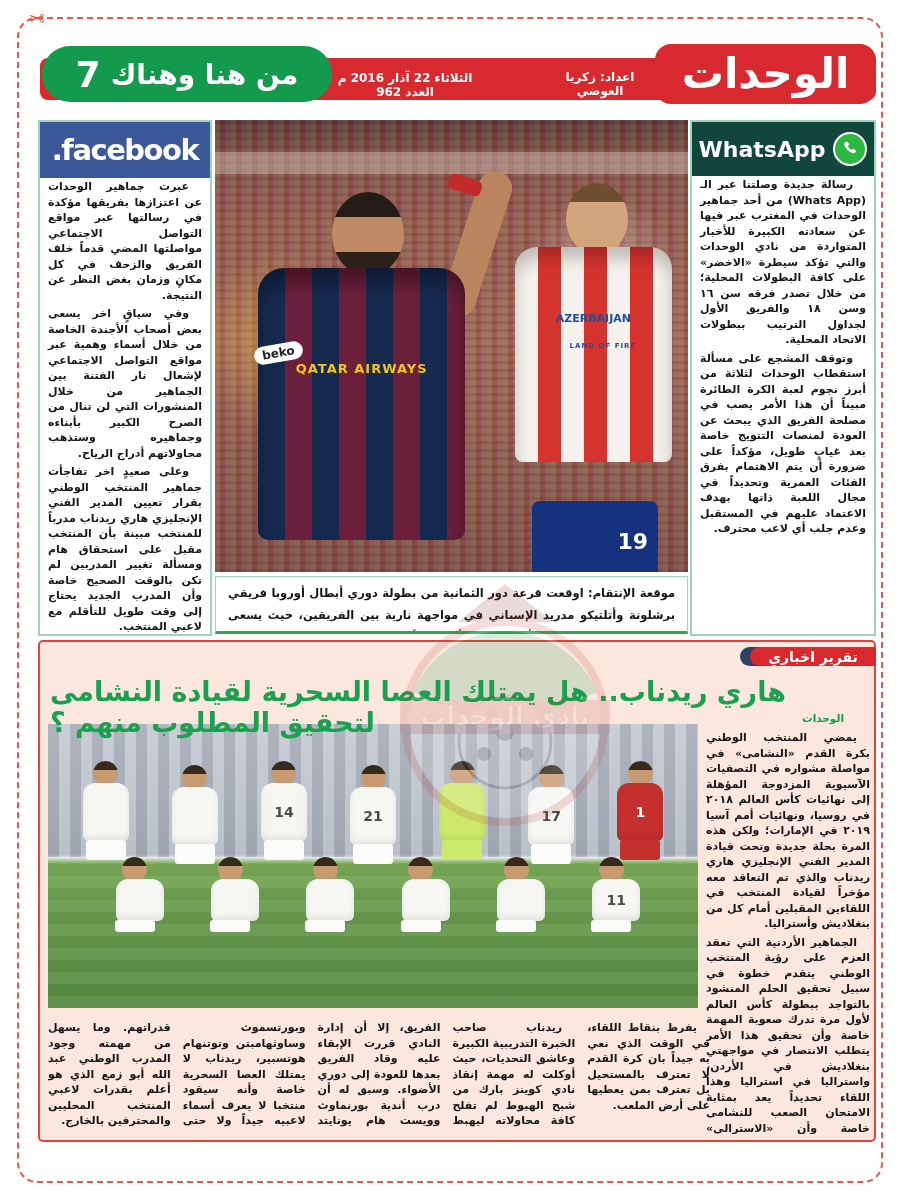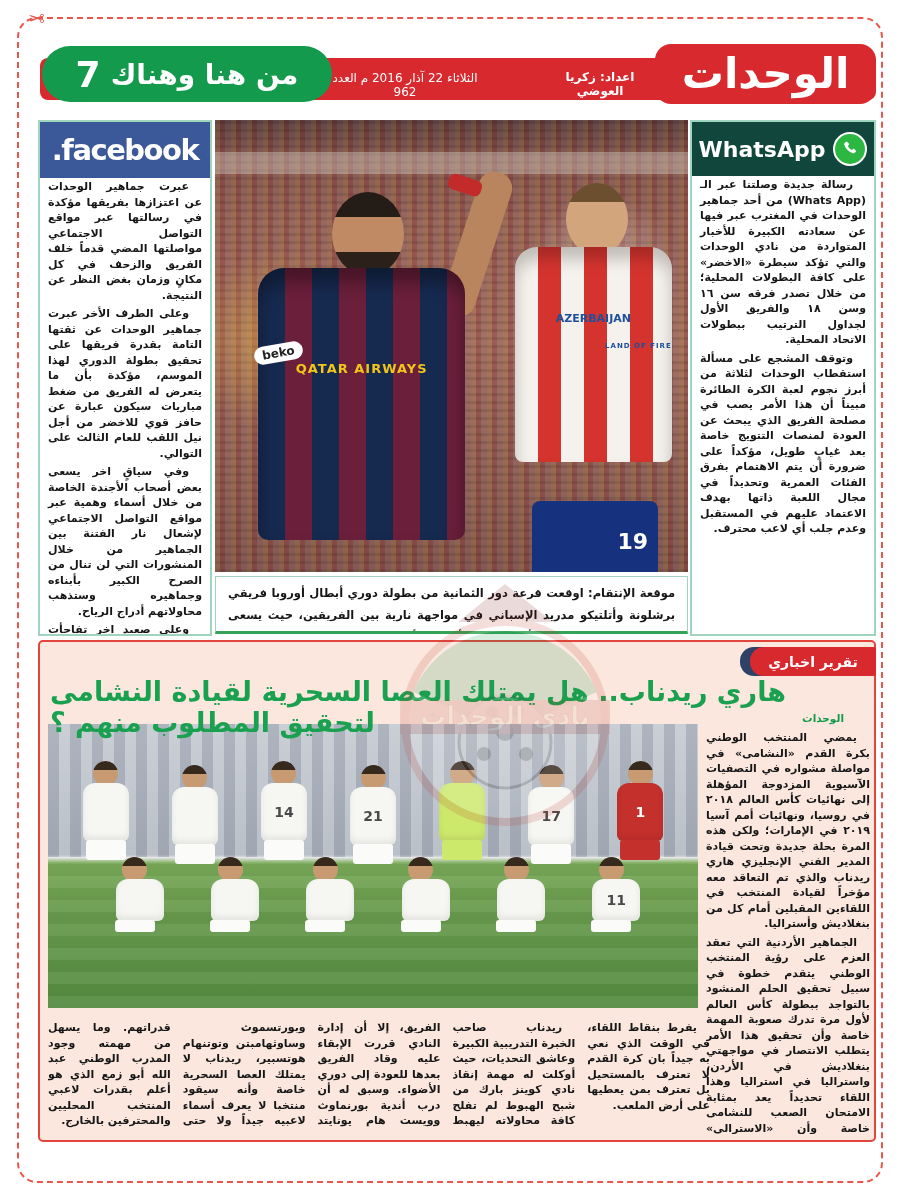--- a/index.html
+++ b/index.html
@@ -14,21 +14,21 @@
 
   
   .cut-border{position:absolute; inset:17px; border:2px dashed var(--border-red); border-radius:20px; pointer-events:none; z-index:5;}
   .scissors{position:absolute; top:6px; left:28px; color:var(--border-red); font-size:20px; transform:rotate(-180deg); z-index:6;}
 
   
   .header-strip{position:absolute; left:40px; top:58px; width:836px; height:42px; background:var(--red); border-radius:8px; z-index:10;}
   .brand-box{position:absolute; left:655px; top:44px; width:221px; height:60px; background:var(--red); border-radius:16px; display:flex; align-items:center; justify-content:center; z-index:12;}
   .brand-box span{color:#fff; font-size:42px; font-weight:800; line-height:1;}
   .prepared-by{position:absolute; left:545px; top:70px; width:110px; color:#fff; font-size:12px; font-weight:700; text-align:center; z-index:13;}
-  .date-issue{position:absolute; left:330px; top:71px; width:150px; color:#fff; font-size:12px; font-weight:400; text-align:center; z-index:13; direction:rtl;}
+  .date-issue{position:absolute; left:330px; top:71px; width:150px; color:#fff; font-size:12px; font-weight:700; text-align:center; z-index:13; direction:rtl;}
   .section-box{position:absolute; left:42px; top:46px; width:290px; height:56px; background:var(--green); border-radius:28px; display:flex; align-items:center; justify-content:center; gap:10px; z-index:12; direction:rtl;}
   .section-box .lbl{color:#fff; font-size:28px; font-weight:800;}
   .section-box .num{color:#fff; font-size:36px; font-weight:800;}
 
   
   .side-box{position:absolute; top:120px; height:516px; background:#fff; border:2px solid var(--box-border); z-index:10; overflow:hidden;}
   .side-box.left{left:38px; width:174px;}
   .side-box.right{left:690px; width:186px;}
   .fb-header{height:56px; background:var(--facebook-blue); display:flex; align-items:center; justify-content:center;text-align:right;}
   .fb-header span{color:#fff; font-size:29px; font-weight:800; letter-spacing:-1.5px;}
@@ -59,30 +59,30 @@
   .p-left .chest-text{position:absolute; left:0; right:0; top:34%; text-align:center; color:#f2c41c; font-size:13px; font-weight:800; letter-spacing:1px;}
   .p-left .arm-up{position:absolute; right:-4%; top:-6%; width:34px; height:150px; background:#b9855f; border-radius:16px; transform:rotate(18deg);}
   .p-left .wristband{position:absolute; right:1%; top:-4%; width:34px; height:16px; background:#c32a2a; border-radius:6px; transform:rotate(18deg);}
   .beko-band{position:absolute; left:-2%; top:28%; background:#fff; color:#222; font-weight:800; font-size:12px; padding:2px 8px; border-radius:9px; transform:rotate(-10deg);}
   .p-right{right:2%; bottom:-2%; width:36%; height:88%;}
   .p-right .fig-head{position:absolute; left:34%; top:0; width:62px; height:72px;
     background:linear-gradient(180deg,#6b4f2e 0 26%, #d3a57c 26%);}
   .p-right .torso{position:absolute; left:4%; top:64px; width:92%; height:54%; border-radius:22px 22px 8px 8px;
     background:repeating-linear-gradient(90deg,#f5f1ec 0 23px, #d5342e 23px 46px); box-shadow:inset 0 12px 16px rgba(0,0,0,.22);}
   .p-right .chest-text{position:absolute; left:0; right:0; top:30%; text-align:center; color:#1c4f9c; font-size:11px; font-weight:800;}
-  .p-right .chest-sub{position:absolute; left:0; right:0; top:44%; color:#1c4f9c; font-size:7px; font-weight:800; letter-spacing:1px;margin-left:19px;}
+  .p-right .chest-sub{position:absolute; left:0; right:0; top:44%; text-align:center; color:#1c4f9c; font-size:7px; font-weight:800; letter-spacing:1px;margin-left:19px;}
   .p-right .shorts{position:absolute; left:14%; bottom:0; width:74%; height:20%; background:#16327e; border-radius:8px 8px 4px 4px; display:flex; align-items:center; justify-content:flex-start;}
   .p-right .shorts span{color:#fff; font-size:22px; font-weight:800; margin:0 10px;}
 
   
   .caption-box{position:absolute; left:215px; top:576px; width:473px; height:58px; background:#fff; border:1px solid var(--box-border); border-bottom:3px solid #35a356; z-index:10; padding:5px 12px; direction:rtl; color:var(--text); font-size:11.5px; font-weight:800; line-height:22px; text-align:justify; text-align-last:center; overflow:hidden;}
 
   
   .report-sec{position:absolute; left:38px; top:640px; width:838px; height:502px; background:var(--pink-bg); border:2px solid #e2453c; border-radius:5px; z-index:8;}
-  .report-badge{position:absolute; top:5px; left:700px; width:136px; height:29px; z-index:11;}
+  .report-badge{position:absolute; top:5px; left:700px; width:136px; height:19px; z-index:11;}
   .report-badge .navy{position:absolute; inset:0; background:var(--navy); border-radius:14px;}
   .report-badge .redp{position:absolute; top:0; bottom:0; left:10px; right:0; background:var(--red); border-radius:14px 3px 3px 14px; display:flex; align-items:center; justify-content:center; color:#fff; font-size:14px; font-weight:800; direction:rtl;}
   .headline{position:absolute; top:34px; left:10px; right:10px; text-align:left; color:var(--headline-green); font-size:27px; font-weight:800; direction:rtl; z-index:11;}
   .byline{position:absolute; top:70px; right:30px; color:var(--green); font-size:10.5px; font-weight:800; z-index:11;}
 
   
   .photo2{position:absolute; left:8px; top:82px; width:650px; height:284px; overflow:hidden; z-index:9;
     background-image:
       repeating-linear-gradient(90deg, rgba(104,114,134,.30) 0 11px, rgba(196,202,210,.26) 11px 22px),
       linear-gradient(180deg, #ccd1d7 0%, #b7bdc5 46%, #e4e6e6 47%, #78a957 49%, #689b4d 65%, #558b41 100%);
@@ -129,21 +129,20 @@
     <span class="lbl">من هنا وهناك</span>
     <span class="num">7</span>
   </div>
 
   <div class="side-box left">
     <div class="fb-header">
       <span>facebook.</span>
     </div>
     <div class="arabic-body">
         <p>عبرت جماهير الوحدات عن اعتزازها بفريقها مؤكدة في رسالتها عبر مواقع التواصل الاجتماعي مواصلتها المضي قدماً خلف الفريق والزحف في كل مكانٍ وزمان بغض النظر عن النتيجة.</p>
-        <p>وعلى الطرف الأخر عبرت جماهير الوحدات عن ثقتها التامة بقدرة فريقها على تحقيق بطولة الدوري لهذا الموسم، مؤكدة بأن ما يتعرض له الفريق من ضغط مباريات سيكون عبارة عن حافز قوي للاخضر من أجل نيل اللقب للعام الثالث على التوالي.</p>
         <p>وفي سياقٍ اخر يسعى بعض أصحاب الأجندة الخاصة من خلال أسماء وهمية عبر مواقع التواصل الاجتماعي لإشعال نار الفتنة بين الجماهير من خلال المنشورات التي لن تنال من الصرح الكبير بأبناءه وجماهيره وستذهب محاولاتهم أدراج الرياح.</p>
         <p>وعلى صعيدٍ اخر تفاجأت جماهير المنتخب الوطني بقرار تعيين المدير الفني الإنجليزي هاري ريدناب مدرباً للمنتخب مبينة بأن المنتخب مقبل على استحقاق هام ومسألة تغيير المدربين لم تكن بالوقت الصحيح خاصة وأن المدرب الجديد يحتاج إلى وقت طويل للتأقلم مع لاعبي المنتخب.</p>
       </div>
   </div>
 
   <div class="photo1">
     <div class="crowd-tex"></div>
     <div class="tier-band"></div>
     <div class="patch-yellow"></div>
     <div class="patch-white"></div>

